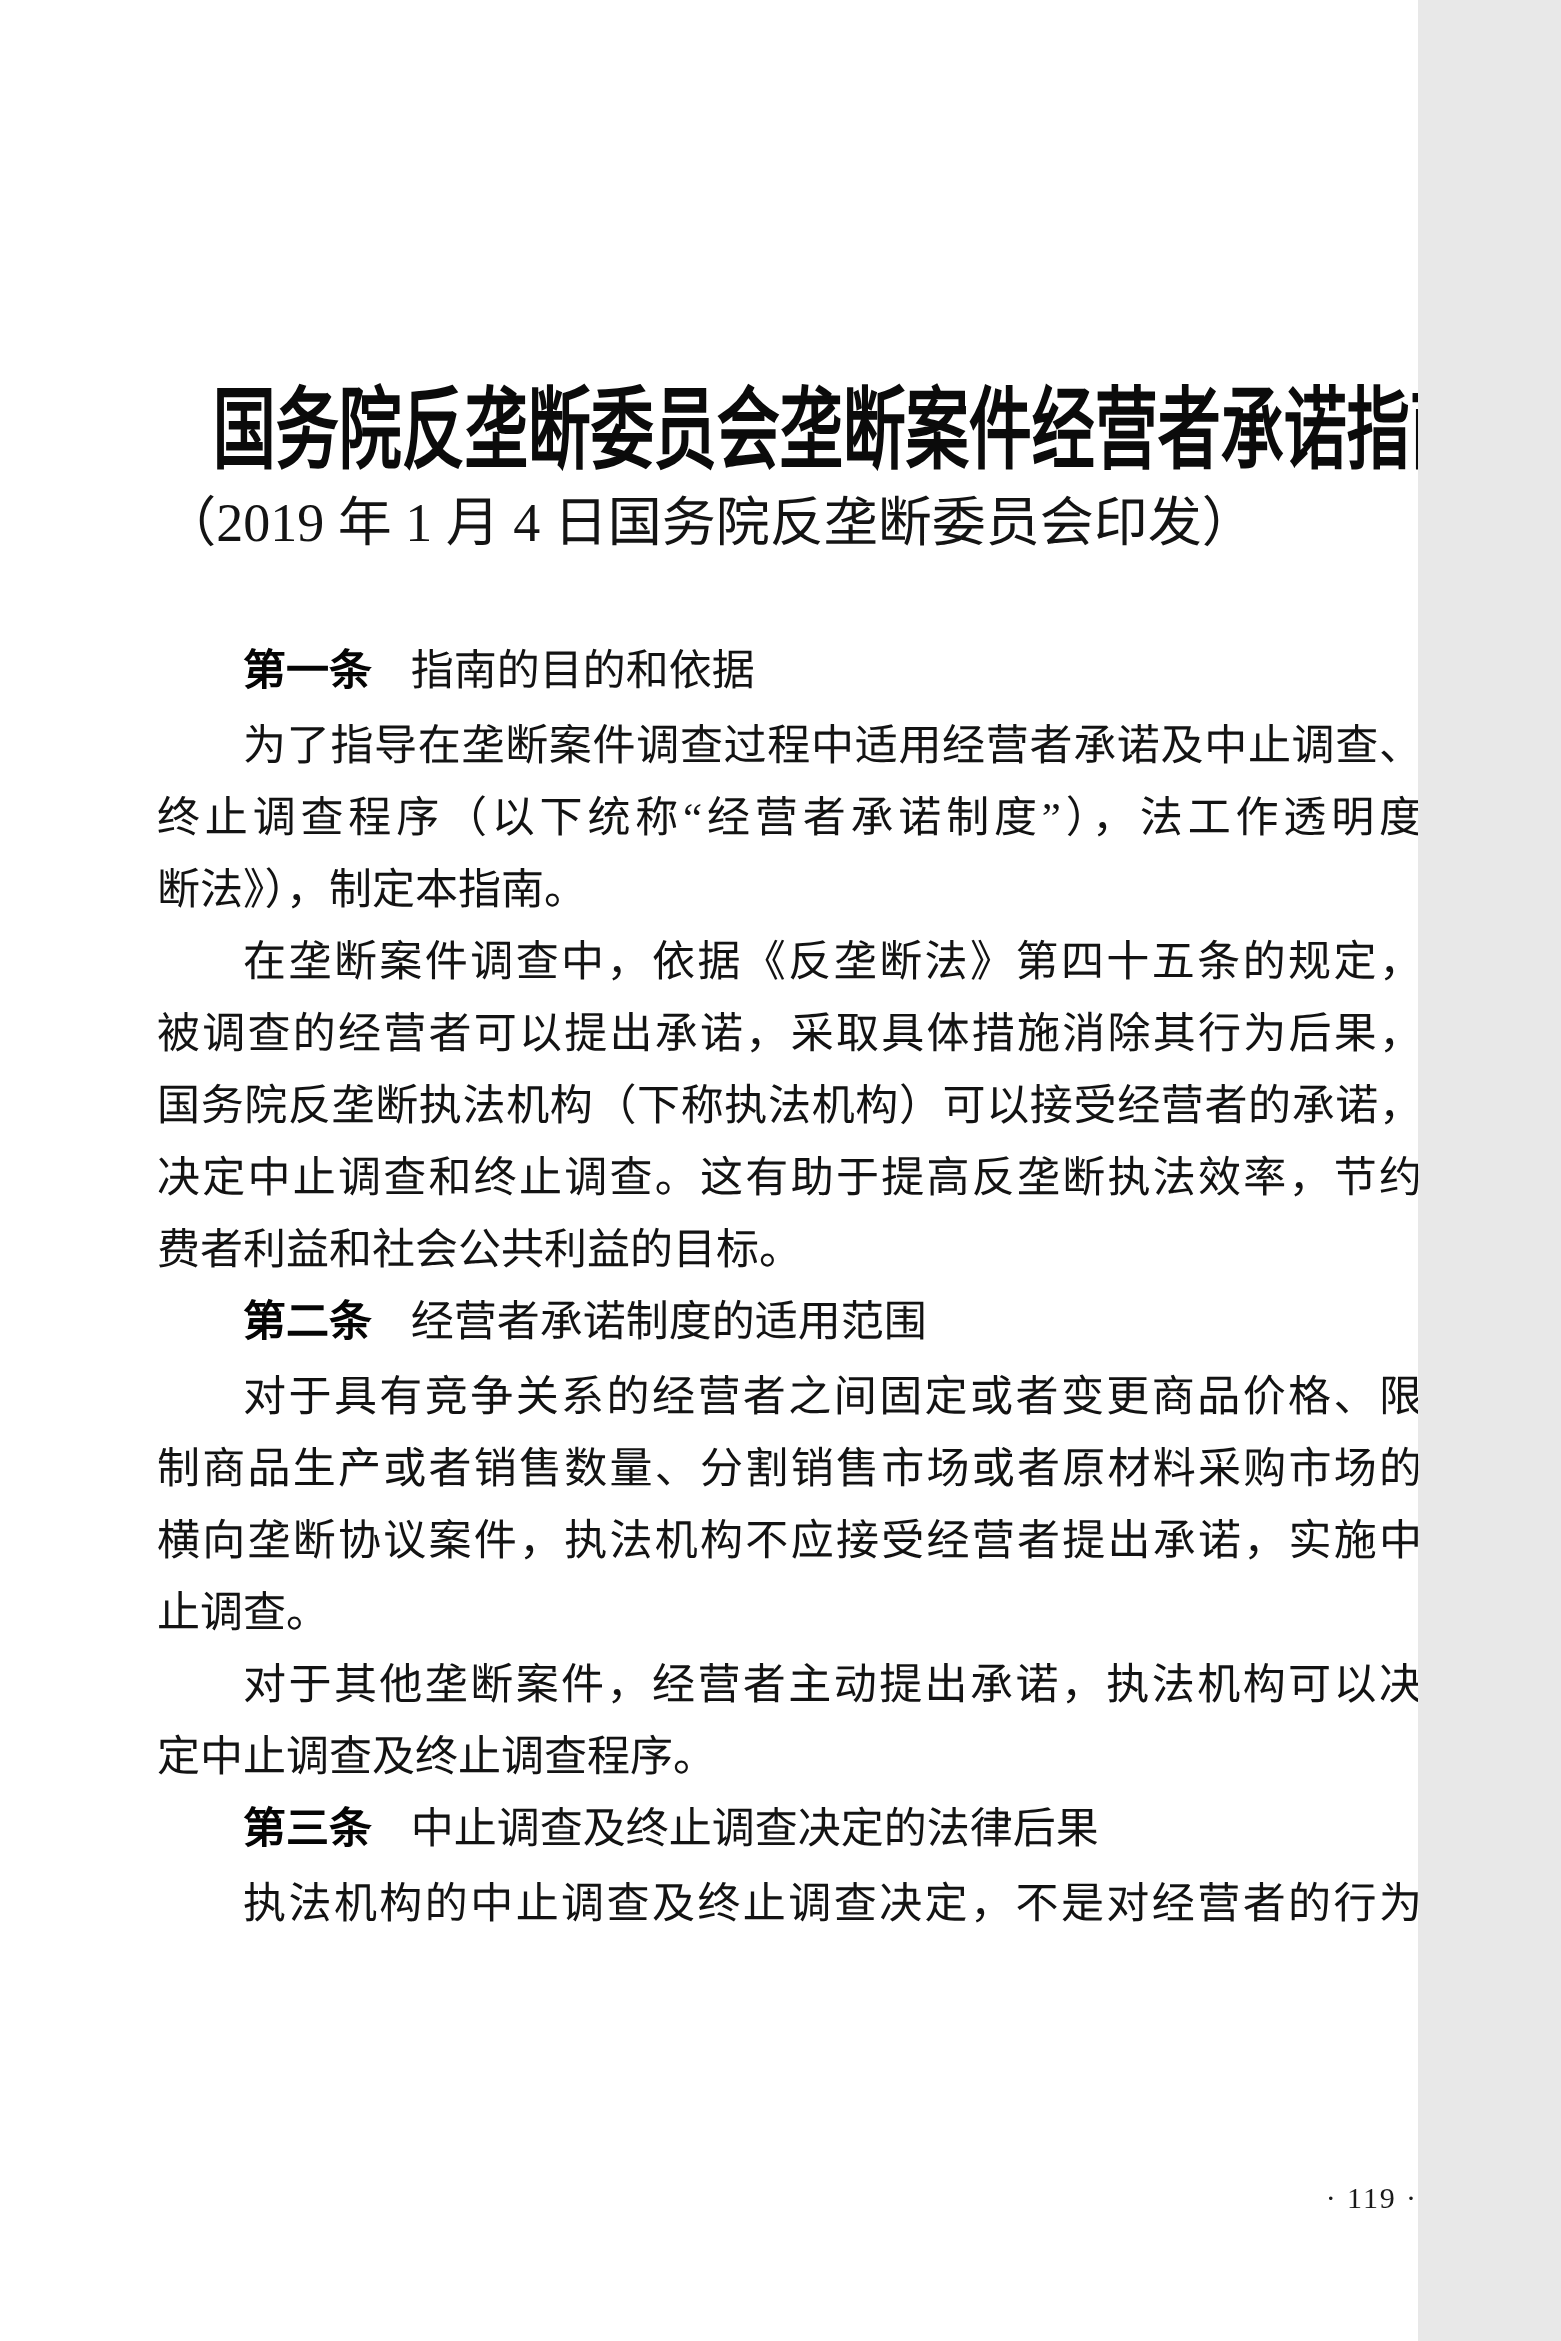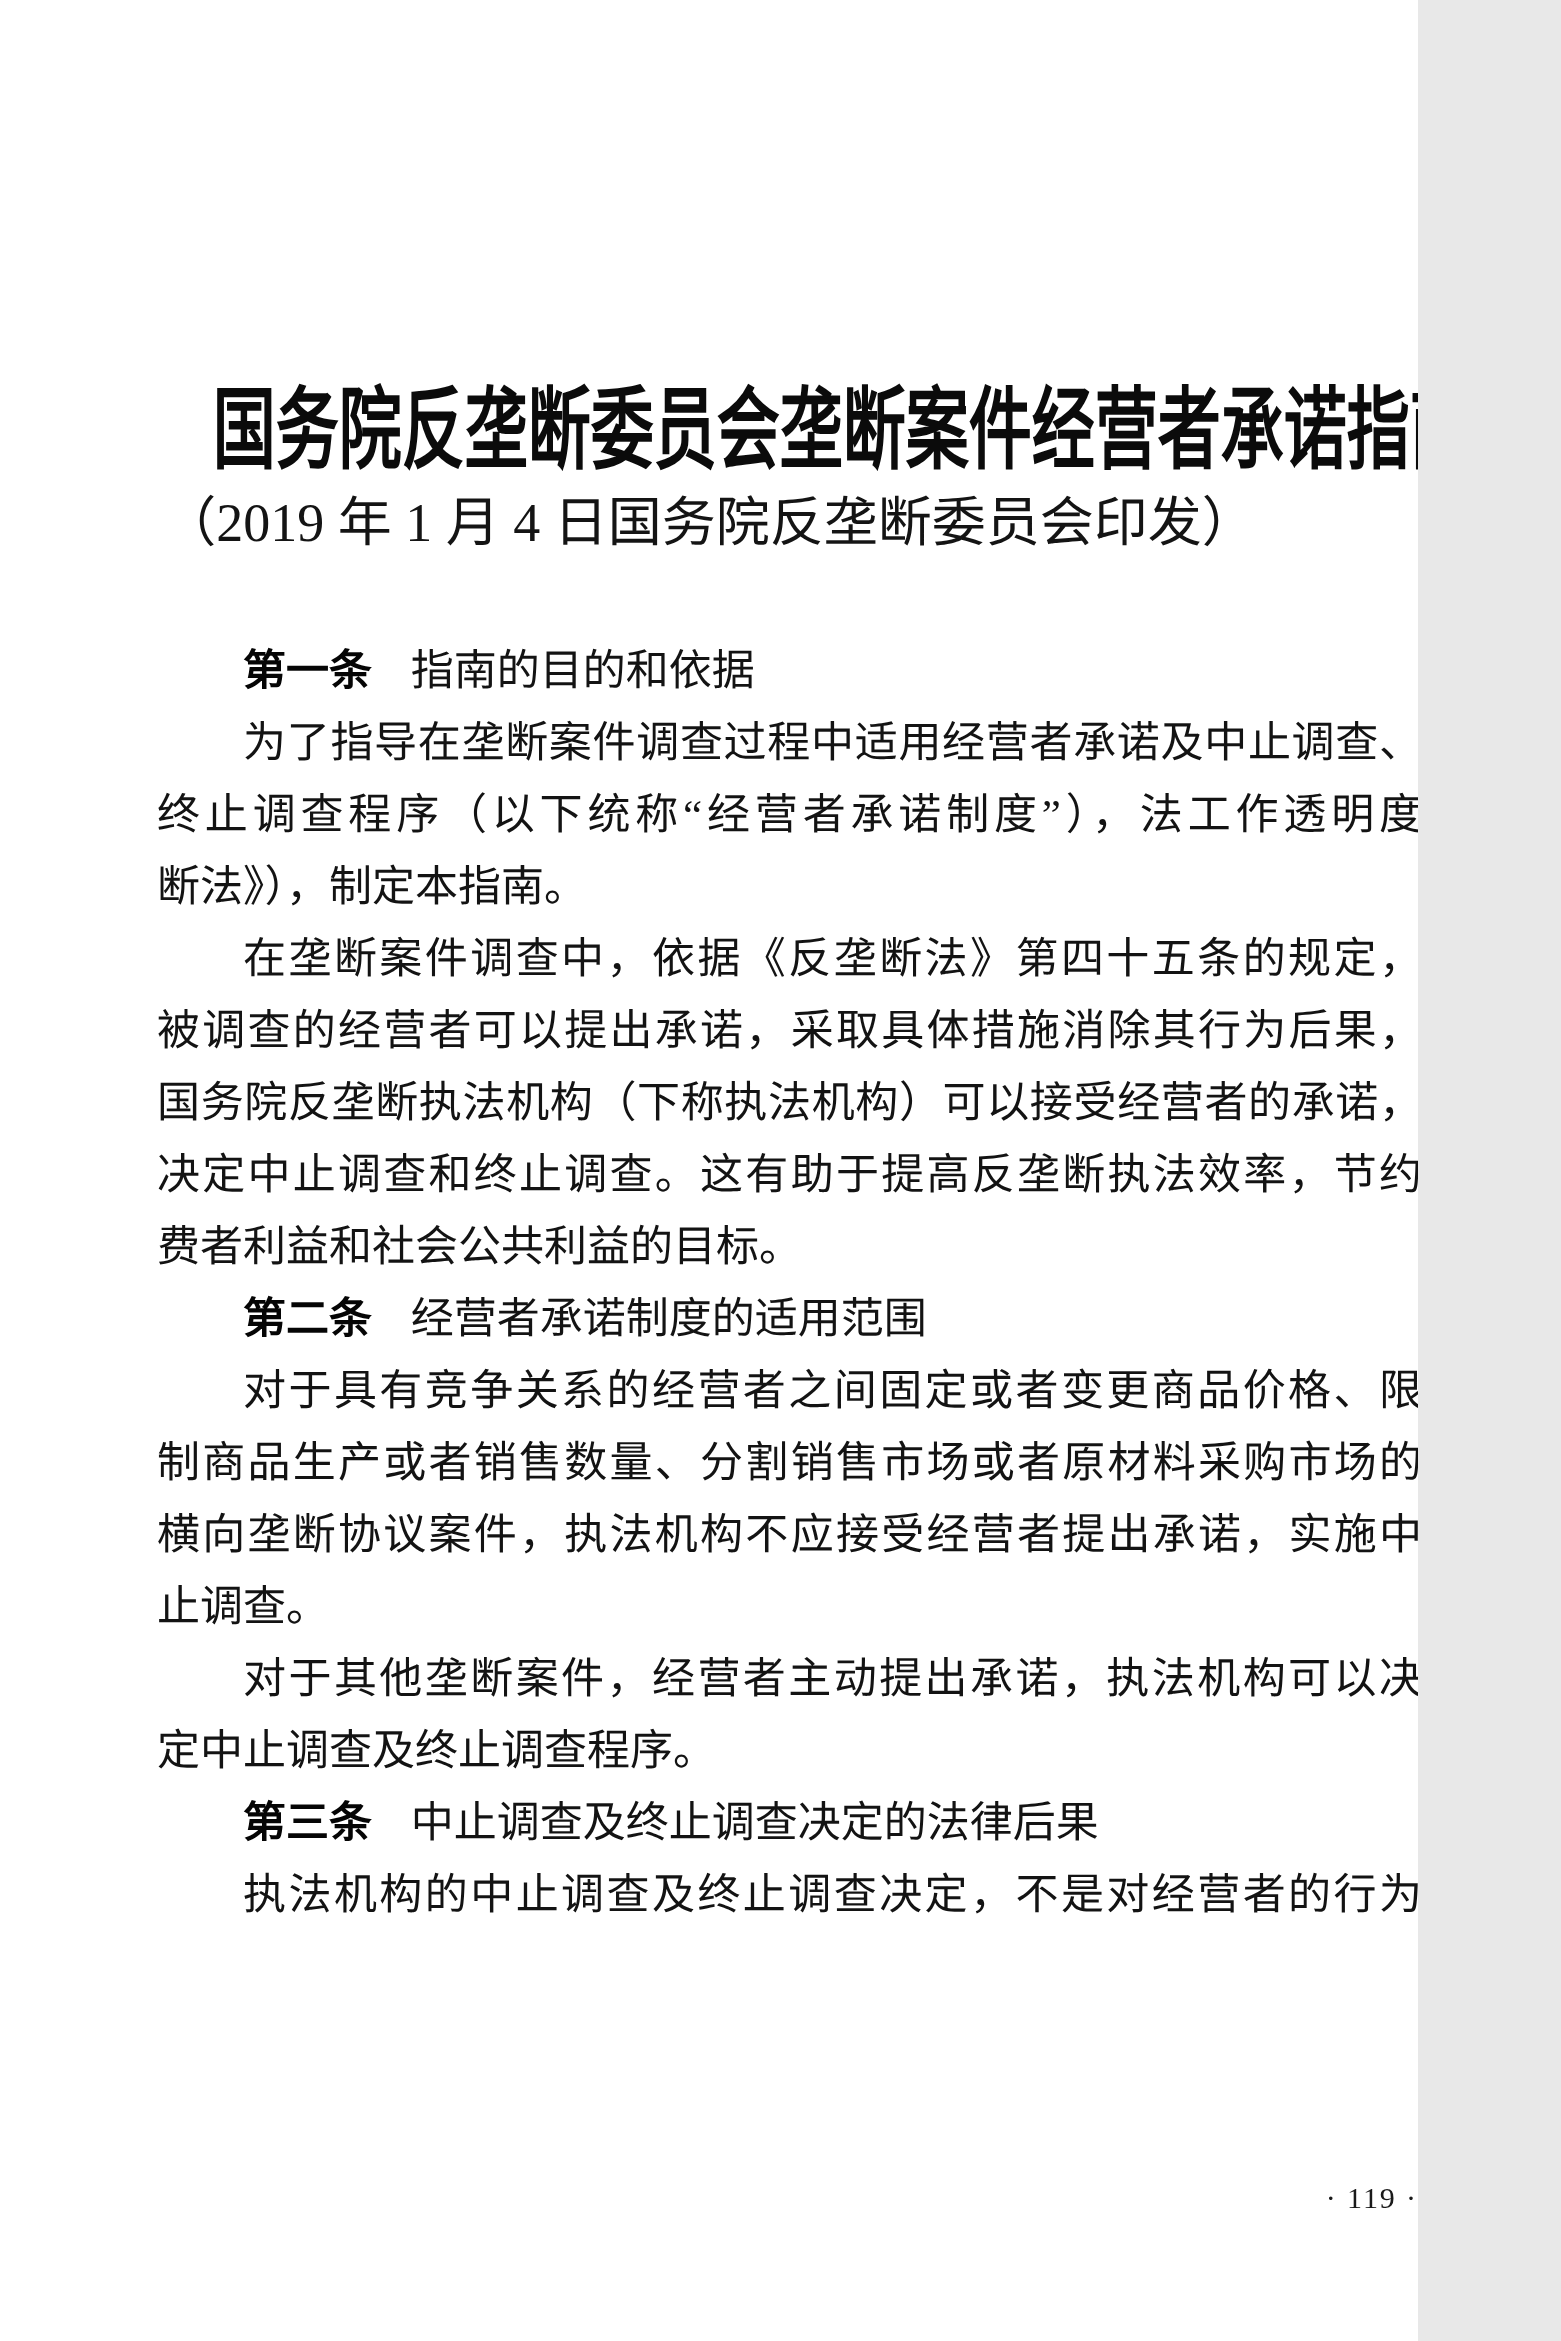--- a/index.html
+++ b/index.html
@@ -53,21 +53,21 @@
   }
   .line { width: 100%; }
   .line.fill {
     text-align: justify;
     text-align-last: justify;
     text-justify: inter-character;
   }
   .line.indent { text-indent: 2em; }
   .line.heading { text-indent: 2em; }
   .article-num {
-    font-family: Liberation Serif, serif;
+    font-family: Liberation Mono, monospace;
     font-weight: bold;
     color: #050505;
     margin-right: 0.9em;
   }
   .footer {
     position: absolute;
     top: 2177px;
     left: 0;
     width: 100%;
     text-align: right;

